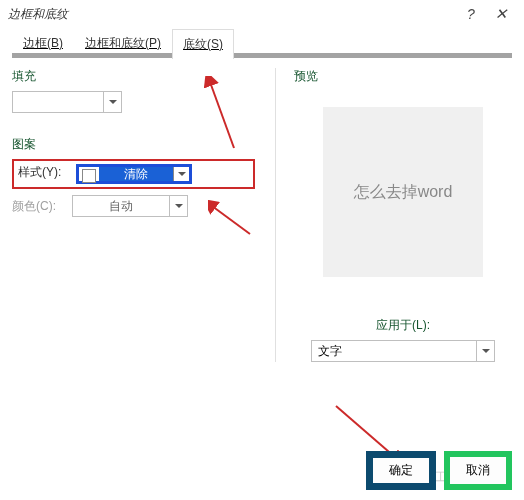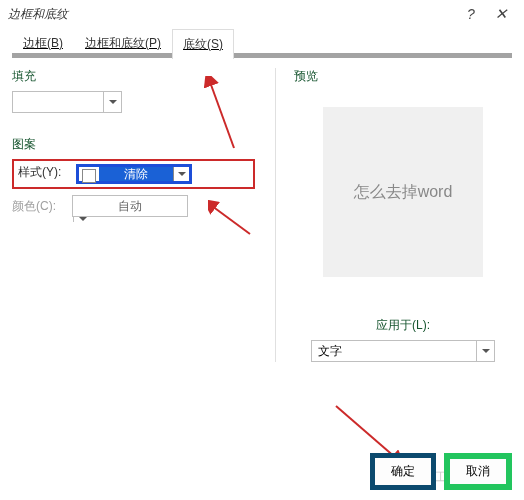--- a/index.html
+++ b/index.html
@@ -35,31 +35,31 @@
 .row-label { font-size: 12px; color: #333; width: 52px; text-align: left; }
 .row-label.dim { color: #a0a0a0; }
 
 .style-row-box { border: 2px solid #cc2a2a; padding: 3px 4px; display: flex; gap: 6px; }
 
 .style-combo { display: flex; border: 3px solid #1d4ed8; width: 116px; height: 20px; background: #fff; }
 .style-combo .chip { width: 14px; height: 14px; margin: 2px 3px; background: #fff; border: 1px solid #888; }
 .style-combo .sel { flex: 1; background: #1a61d6; color: #fff; font-size: 12px; display: flex; align-items: center; justify-content: center; }
 .style-combo .arrow { width: 16px; border-left: 1px solid #888; display: flex; align-items: center; justify-content: center; }
 
-.color-combo { width: 116px; flex-direction: column; }
+.color-combo { width: 116px; }
 .color-combo .val { justify-content: center; color: #666; }
 
 .preview-box { width: 160px; height: 170px; background: #f0f0f0; margin: 22px auto 0 auto; display: flex; align-items: center; justify-content: center; font-size: 16px; color: #888; }
 
 .apply-group { margin-top: 40px; text-align: center; }
 .apply-combo { width: 184px; }
 
 .buttons { position: absolute; right: 12px; bottom: 10px; display: flex; gap: 8px; }
 .btn-d { font-size: 12px; border: 6px solid #22c55e; background: #fdfdfd; padding: 4px 16px; cursor: pointer; }
-.btn-d.primary { border: 5px solid #0c4a6e; padding-left: 16px; }
+.btn-d.primary { border: 7px solid #0c4a6e; padding-left: 16px; }
 
 .watermark { position: absolute; right: 50px; bottom: 14px; font-size: 12px; color: #ccc; pointer-events: none; letter-spacing: 1px; }
 
 .arrow-svg { position: absolute; pointer-events: none; }
 </style>
 </head>
 <body>
 
 <div class="titlebar">
   <span>边框和底纹</span>

